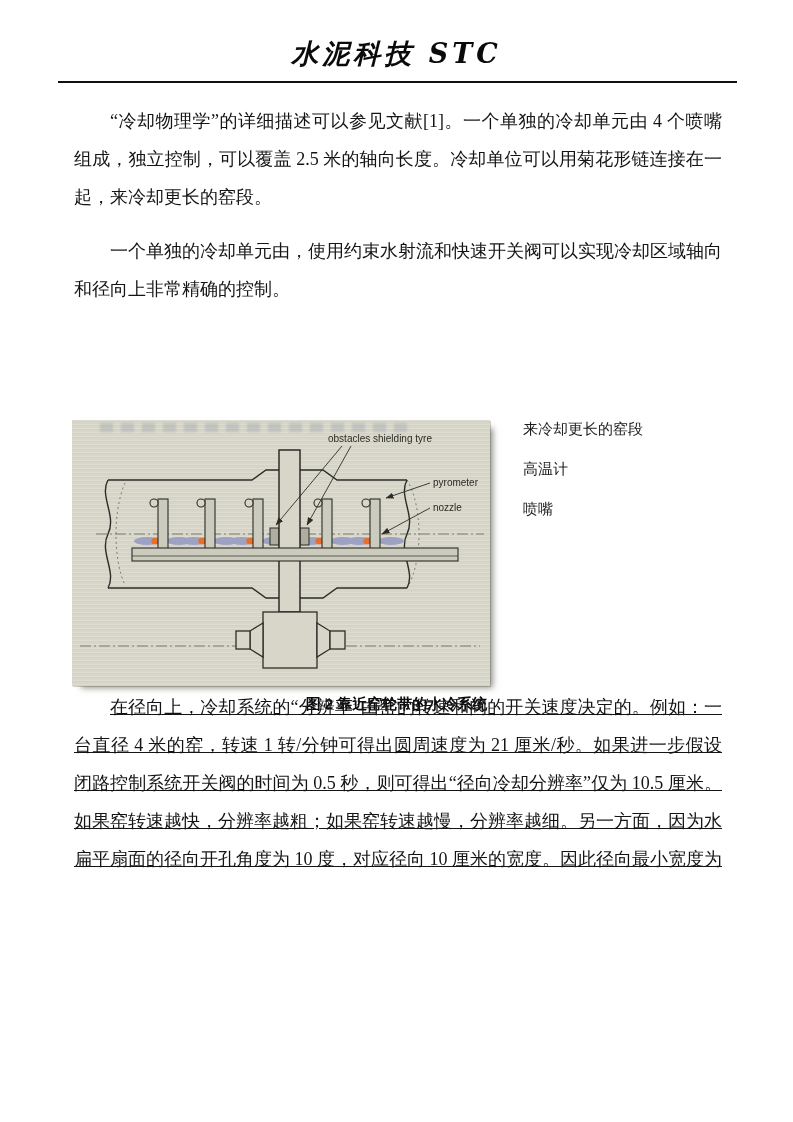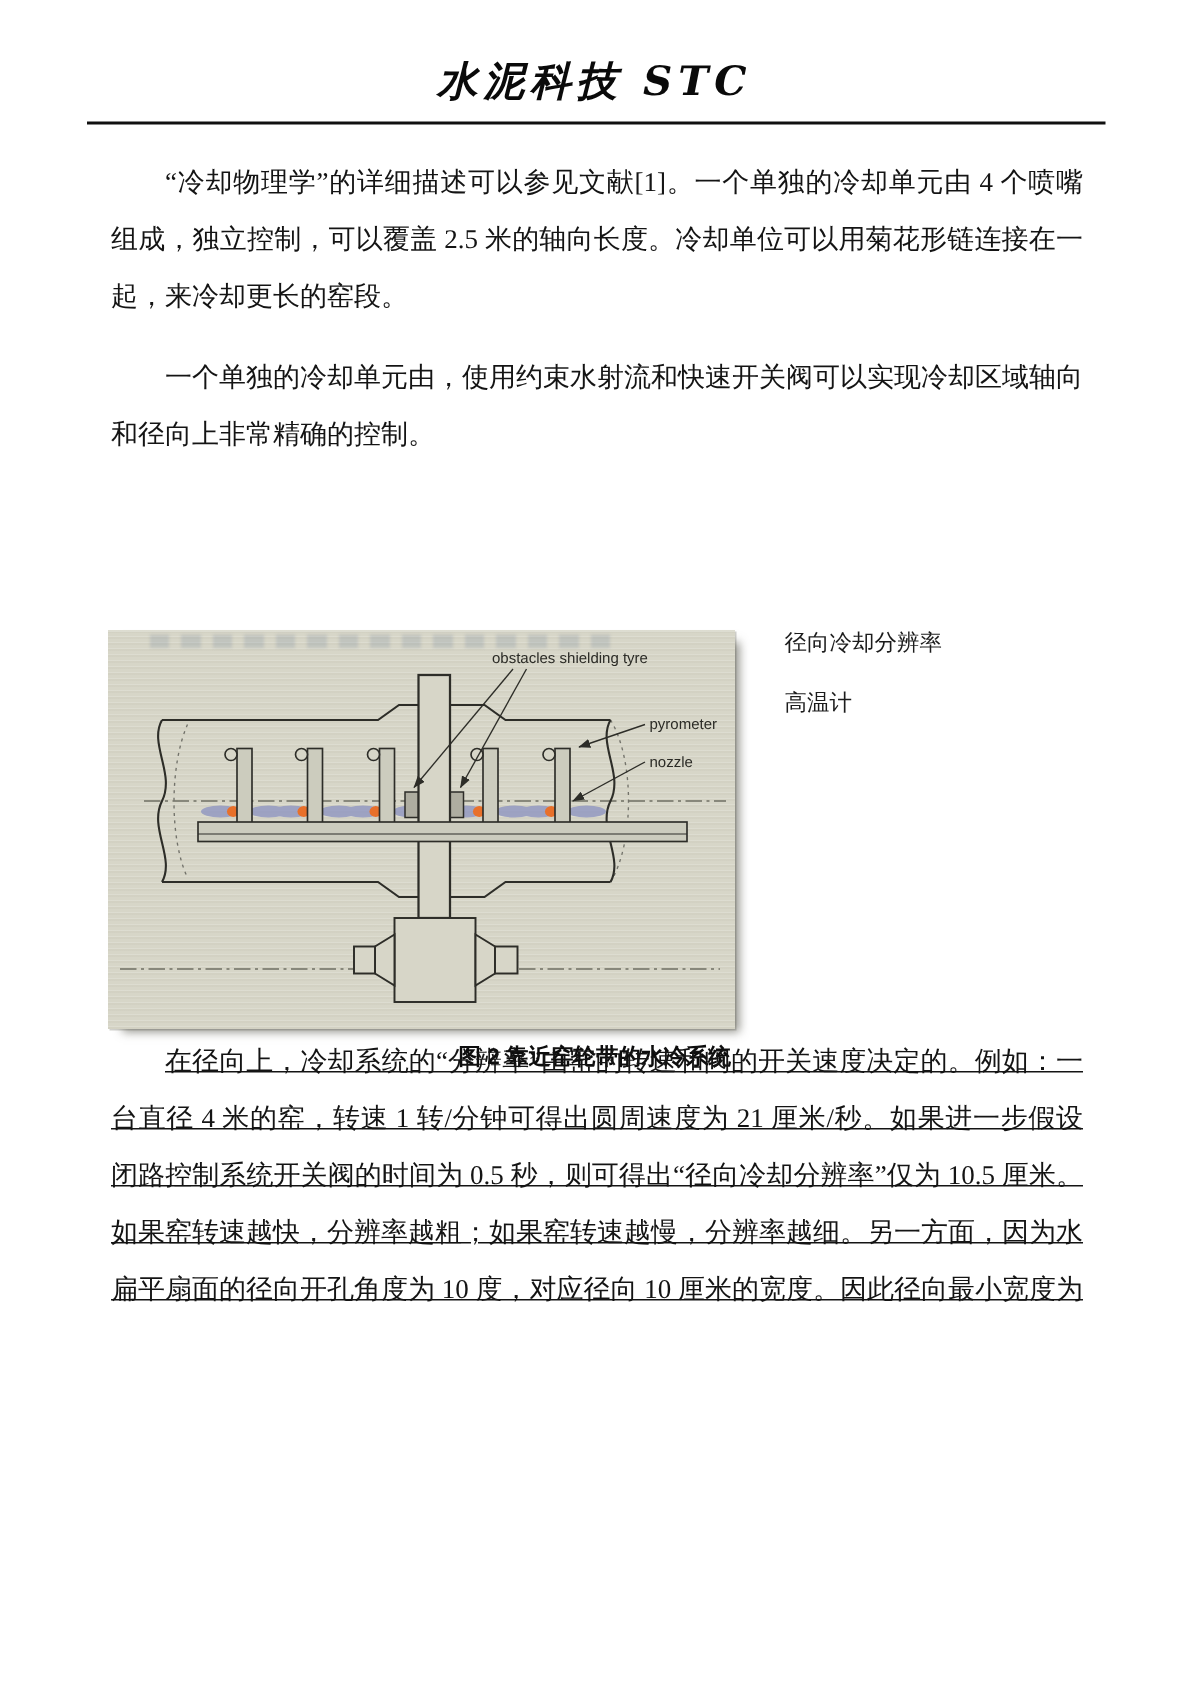--- a/index.html
+++ b/index.html
@@ -162,22 +162,23 @@
         <path d="M358,88 L310,114" marker-end="url(#arrow)"></path>
       </g>
 
       <text x="256" y="22">obstacles shielding tyre</text>
       <text x="361" y="66">pyrometer</text>
       <text x="361" y="91">nozzle</text>
     </svg>
   </div>
 
   <div class="figure-side-labels">
-    <div class="side-label">径向冷却分辨率</div>
+    <div class="side-label">来冷却更长的窑段</div>
     <div class="side-label">高温计</div>
+    <div class="side-label">喷嘴</div>
   </div>
 
   <div class="figure-caption">图 2 靠近窑轮带的水冷系统</div>
 
   <div class="body-text" id="body-bottom">
     <p>在径向上，冷却系统的“分辨率”由窑的转速和阀的开关速度决定的。例如：一台直径 4 米的窑，转速 1 转/分钟可得出圆周速度为 21 厘米/秒。如果进一步假设闭路控制系统开关阀的时间为 0.5 秒，则可得出“径向冷却分辨率”仅为 10.5 厘米。如果窑转速越快，分辨率越粗；如果窑转速越慢，分辨率越细。另一方面，因为水扁平扇面的径向开孔角度为 10 度，对应径向 10 厘米的宽度。因此径向最小宽度为 20.5 厘米。这种对需冷却区域的精细控制为处理窑筒体的缺陷、故障和不均匀的温度分布创造了新的和更佳效果的可能性。图 3 所示的一个例子表明：某处耐火材料过于薄弱或部分损坏导致温度分布不均匀，损坏处的筒体问题升高，</p>
   </div>
 
   <div class="page-footer">
     <svg class="footer-rule" viewBox="0 0 679 8" width="679" height="8" xmlns="http://www.w3.org/2000/svg" preserveAspectRatio="none">

